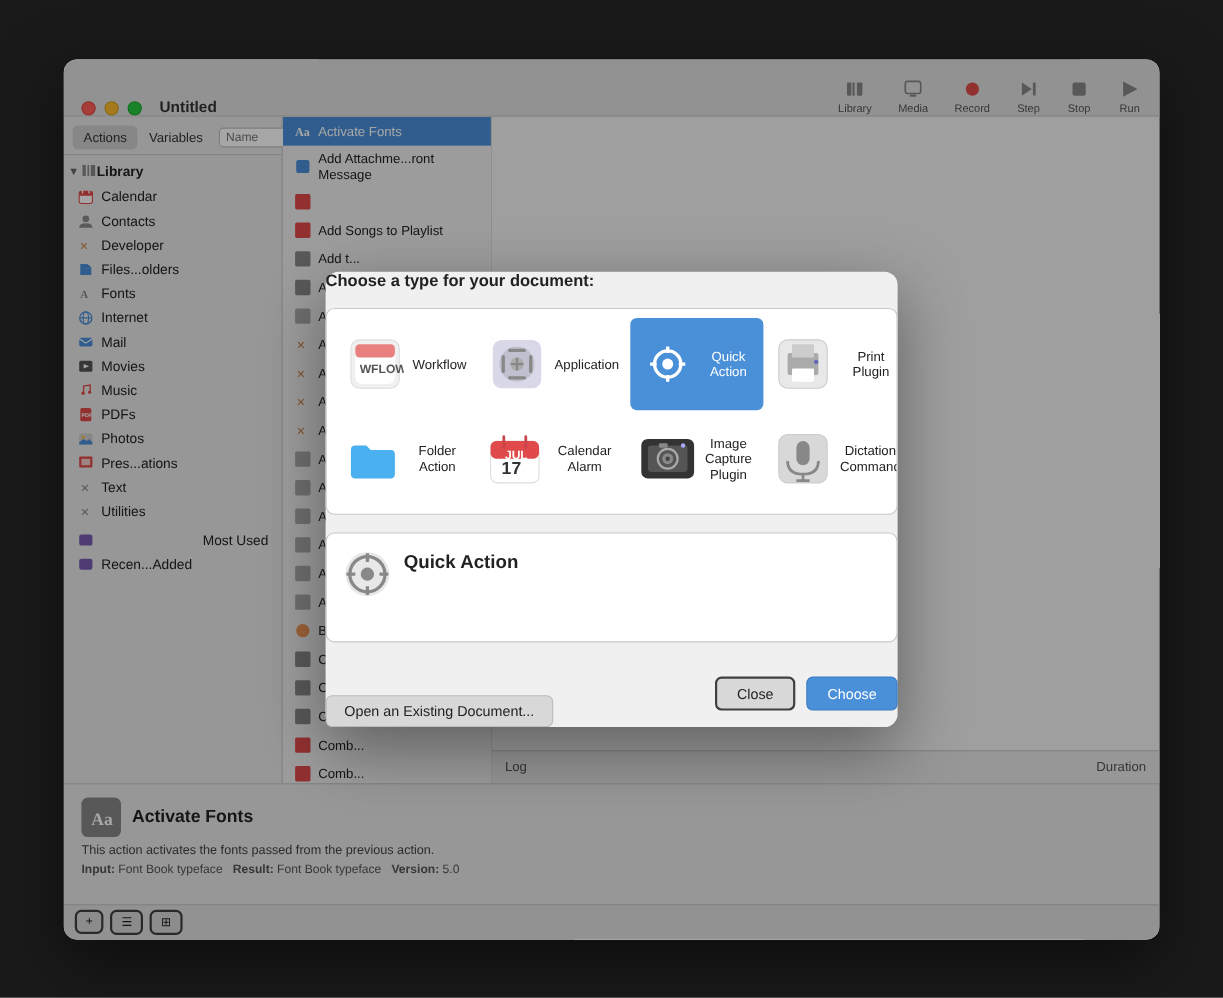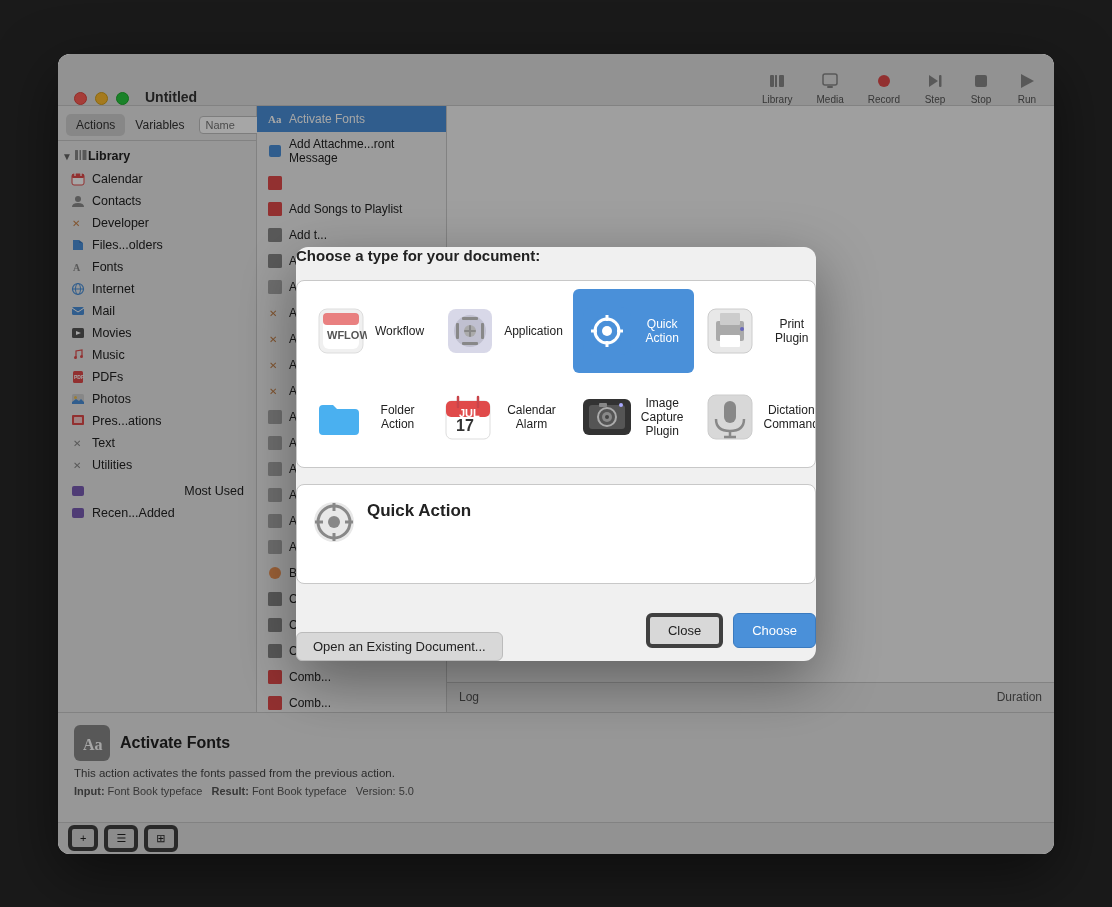--- a/index.html
+++ b/index.html
@@ -350,21 +350,21 @@
       padding: 6px 18px;
       font-size: 13px;
       border-radius: 6px;
       cursor: pointer;
       border: none;
       outline: none;
     }
     .btn-secondary {
       background: #d8d8d8;
       color: #222;
-      border: 4px solid #404040;
+      border: 2px solid #404040;
     }
     .btn-primary {
       background: #4a90d9;
       color: white;
       border: 1px solid #3a7abf;
     }
     .btn-outline {
       background: #d8d8d8;
       color: #222;
       border: 1px solid #bbb;
@@ -779,21 +779,21 @@
           <rect x="2" y="2" width="24" height="24" rx="5" fill="#888"></rect>
           <text x="5" y="21" font-size="16" font-family="serif" font-weight="bold" fill="white">Aa</text>
         </svg>
       </div>
       <span class="action-info-title">Activate Fonts</span>
     </div>
     <div class="action-info-desc">This action activates the fonts passed from the previous action.</div>
     <div class="action-info-meta">
     <span style="font-weight:600">Input:</span> Font Book typeface&nbsp;&nbsp;
     <span style="font-weight:600">Result:</span> Font Book typeface&nbsp;&nbsp;
-    <span style="font-weight:400">Version:</span> 5.0
+    <span style="font-weight:700">Version:</span> 5.0
   </div>
   </div>
   <div class="bottom-toolbar">
     <button class="btn btn-secondary" style="padding:3px 8px; font-size:11px;">+</button>
     <button class="btn btn-secondary" style="padding:3px 8px; font-size:11px;">☰</button>
     <button class="btn btn-secondary" style="padding:3px 8px; font-size:11px;">⊞</button>
   </div>
 
   <div class="modal-overlay">
     <div class="modal">

